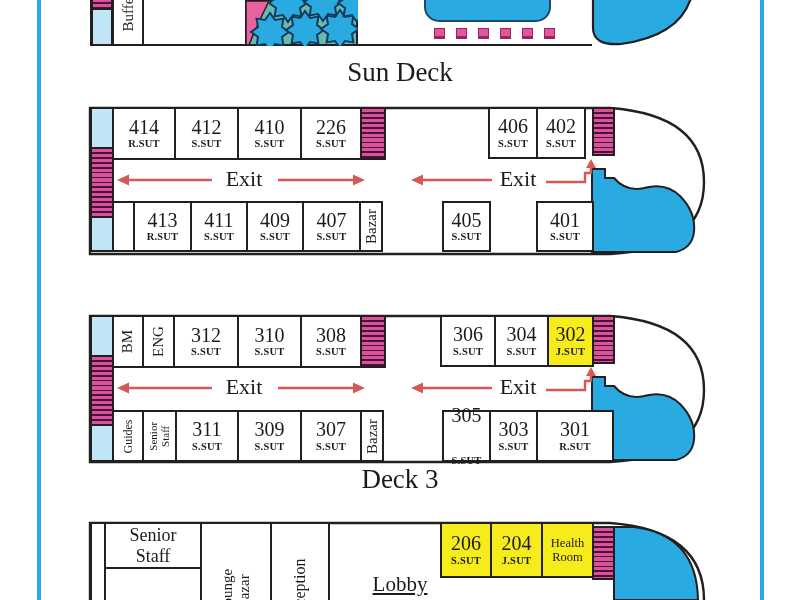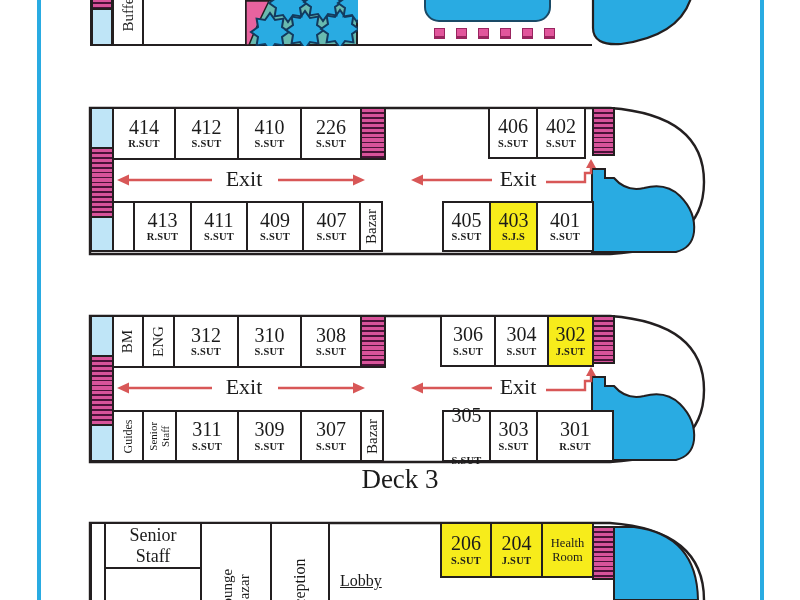--- a/index.html
+++ b/index.html
@@ -62,20 +62,21 @@
   <div class="dash" style="left:456px;top:28px;"></div>
   <div class="dash" style="left:478px;top:28px;"></div>
   <div class="dash" style="left:500px;top:28px;"></div>
   <div class="dash" style="left:522px;top:28px;"></div>
   <div class="dash" style="left:544px;top:28px;"></div>
 
   <svg class="abs" style="left:591px;top:-2px;width:112px;height:52px;" viewBox="0 0 112 52">
     <path d="M2 0 L2 30 Q2 48 30 46 Q88 38 100 0 Z" fill="#29abe2" stroke="#231f20" stroke-width="2.2"></path>
   </svg>
 
+  <div class="deck-label" style="left:300px;top:57px;width:200px;">Sun Deck</div>
 
   <svg class="abs" style="left:88px;top:105px;width:620px;height:152px;" viewBox="0 0 620 152">
     <path d="M2 3 H522 Q616 10 616 77 Q616 144 522 149 H2 Z" fill="#ffffff" stroke="#231f20" stroke-width="2.4"></path>
     <path d="M504 64 h13 v9 h9 q12 14 30 10 q22 -6 36 8 q16 16 14 36 q-2 16 -18 20 h-84 z" fill="#29abe2" stroke="#231f20" stroke-width="2"></path>
   </svg>
   <div class="lblue" style="left:90px;top:107px;width:24px;height:42px;"></div>
   <div class="stairs" style="left:90px;top:147px;width:24px;height:71px;"></div>
   <div class="lblue" style="left:90px;top:216px;width:24px;height:36px;"></div>
 
   <div class="room" style="left:112px;top:107px;width:64px;height:53px;">
@@ -140,24 +141,20 @@
   <div class="room" style="left:302px;top:201px;width:59px;height:51px;">
     <div class="rnum">407</div>
     <div class="rtyp">S.SUT</div>
   </div>
   <div class="cell" style="left:359px;top:201px;width:24px;height:51px;">
     <span class="rot" style="font-size:15px;">Bazar</span>
   </div>
   <div class="room" style="left:442px;top:201px;width:49px;height:51px;">
     <div class="rnum">405</div>
     <div class="rtyp">S.SUT</div>
-  </div>
-  <div class="room hl" style="left:489px;top:201px;width:49px;height:51px;">
-    <div class="rnum">403</div>
-    <div class="rtyp">S.J.S</div>
   </div>
   <div class="room" style="left:536px;top:201px;width:58px;height:51px;">
     <div class="rnum">401</div>
     <div class="rtyp">S.SUT</div>
   </div>
 
 
   <svg class="abs" style="left:88px;top:313px;width:620px;height:152px;" viewBox="0 0 620 152">
     <path d="M2 3 H522 Q616 10 616 77 Q616 144 522 149 H2 Z" fill="#ffffff" stroke="#231f20" stroke-width="2.4"></path>
     <path d="M504 64 h13 v9 h9 q12 14 30 10 q22 -6 36 8 q16 16 14 36 q-2 16 -18 20 h-84 z" fill="#29abe2" stroke="#231f20" stroke-width="2"></path>
@@ -273,21 +270,21 @@
   <div class="abs" style="left:200px;top:557px;width:72px;height:70px;display:flex;align-items:center;justify-content:center;">
     <span class="rot2" style="font-size:15px;">
       <div>Lounge</div>
       <div>Bazar</div>
     </span>
   </div>
   <div class="nocell" style="left:270px;top:522px;width:60px;height:84px;"></div>
   <div class="abs" style="left:270px;top:556px;width:60px;height:70px;display:flex;align-items:center;justify-content:center;">
     <span class="rot" style="font-size:16px;">Reception</span>
   </div>
-  <div class="abs" style="left:340px;top:572px;width:120px;height:28px;font-size:16px;text-decoration:underline;">Lobby</div>
+  <div class="abs" style="left:340px;top:572px;width:120px;height:28px;text-align:center;font-size:21px;text-decoration:underline;">Lobby</div>
 
   <div class="room hl" style="left:440px;top:522px;width:52px;height:56px;">
     <div class="rnum">206</div>
     <div class="rtyp">S.SUT</div>
   </div>
   <div class="room hl" style="left:490px;top:522px;width:53px;height:56px;">
     <div class="rnum">204</div>
     <div class="rtyp">J.SUT</div>
   </div>
   <div class="room hl" style="left:541px;top:522px;width:53px;height:56px;">

